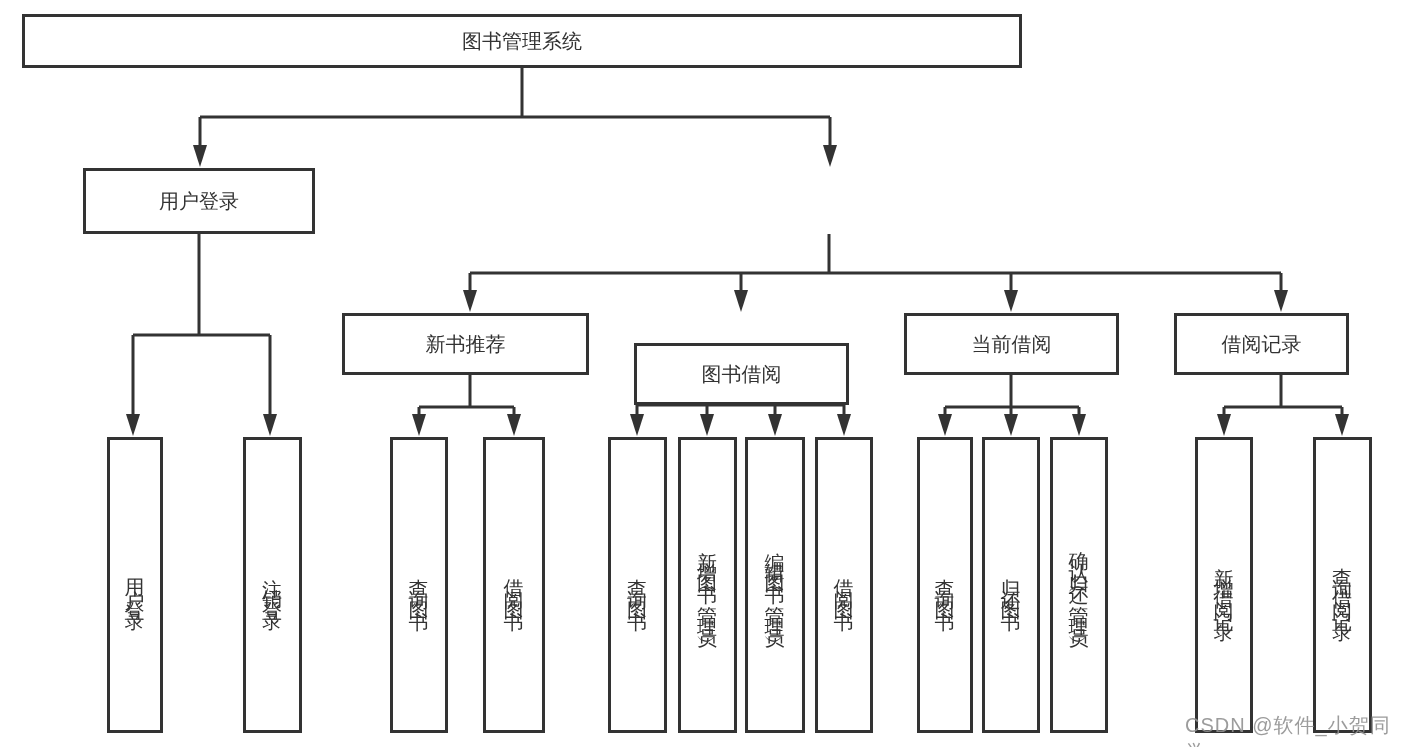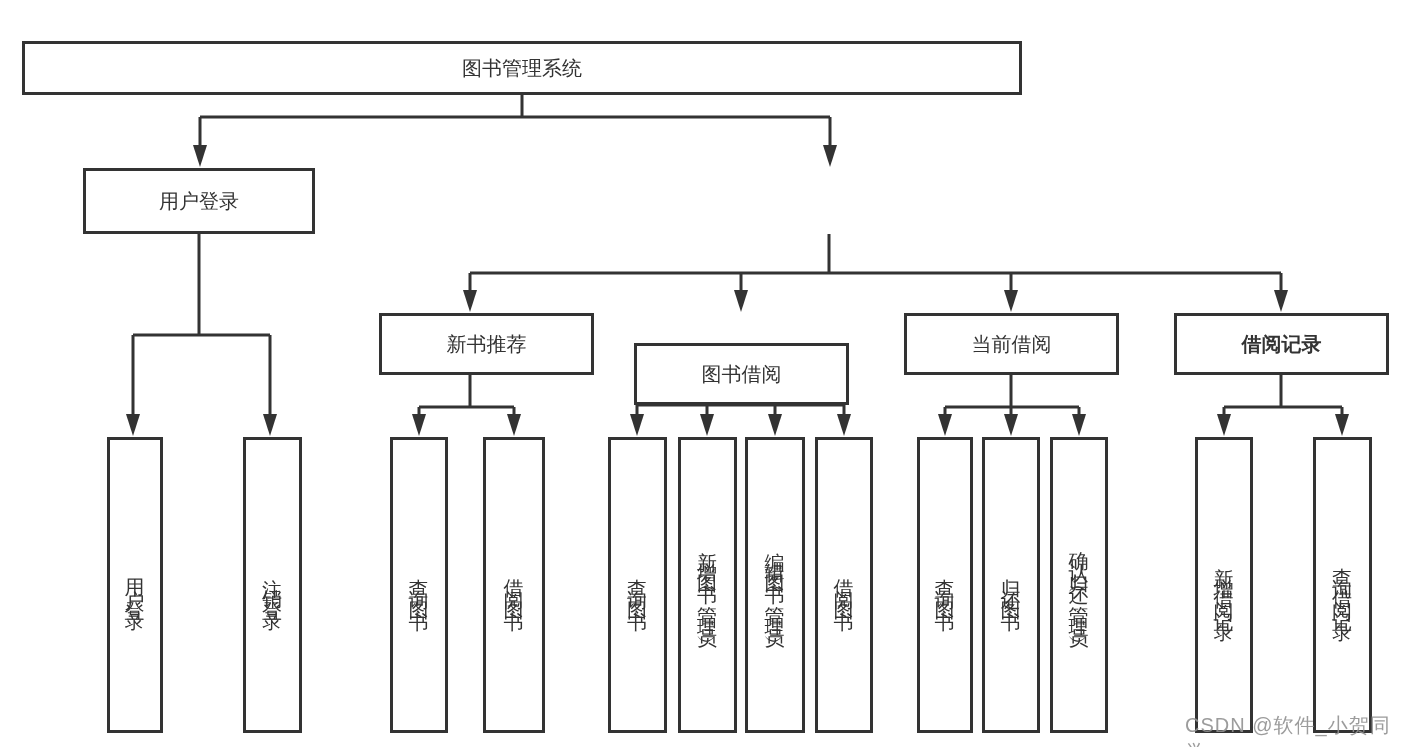--- a/index.html
+++ b/index.html
@@ -69,28 +69,28 @@
       <polygon points="768,414 782,414 775,436"></polygon>
       <polygon points="837,414 851,414 844,436"></polygon>
       <polygon points="938,414 952,414 945,436"></polygon>
       <polygon points="1004,414 1018,414 1011,436"></polygon>
       <polygon points="1072,414 1086,414 1079,436"></polygon>
       <polygon points="1217,414 1231,414 1224,436"></polygon>
       <polygon points="1335,414 1349,414 1342,436"></polygon>
     </g>
   </svg>
 
-  <div class="node" style="left:22px;top:14px;width:1000px;height:54px;margin-top:27px;">图书管理系统</div>
+  <div class="node" style="left:22px;top:14px;width:1000px;height:54px;">图书管理系统</div>
 
   <div class="node" style="left:83px;top:168px;width:232px;height:66px;">用户登录</div>
 
-  <div class="node" style="left:379px;top:313px;width:215px;height:62px;">新书推荐</div>
+  <div class="node" style="left:342px;top:313px;width:247px;height:62px;">新书推荐</div>
   <div class="node" style="left:634px;top:313px;width:215px;height:62px;margin-top:30px;">图书借阅</div>
   <div class="node" style="left:904px;top:313px;width:215px;height:62px;">当前借阅</div>
-  <div class="node" style="left:1174px;top:313px;width:215px;height:62px;font-weight:bold;">借阅记录</div>
+  <div class="node" style="left:1174px;top:313px;width:175px;height:62px;">借阅记录</div>
 
   <div class="node vnode" style="left:107px;top:437px;width:56px;height:296px;">用户登录</div>
   <div class="node vnode" style="left:243px;top:437px;width:59px;height:296px;">注销登录</div>
 
   <div class="node vnode" style="left:390px;top:437px;width:58px;height:296px;">查询图书</div>
   <div class="node vnode" style="left:483px;top:437px;width:62px;height:296px;">借阅图书</div>
 
   <div class="node vnode" style="left:608px;top:437px;width:59px;height:296px;">查询图书</div>
   <div class="node vnode" style="left:678px;top:437px;width:59px;height:296px;">新增图书（管理员）</div>
   <div class="node vnode" style="left:745px;top:437px;width:60px;height:296px;">编辑图书（管理员）</div>

